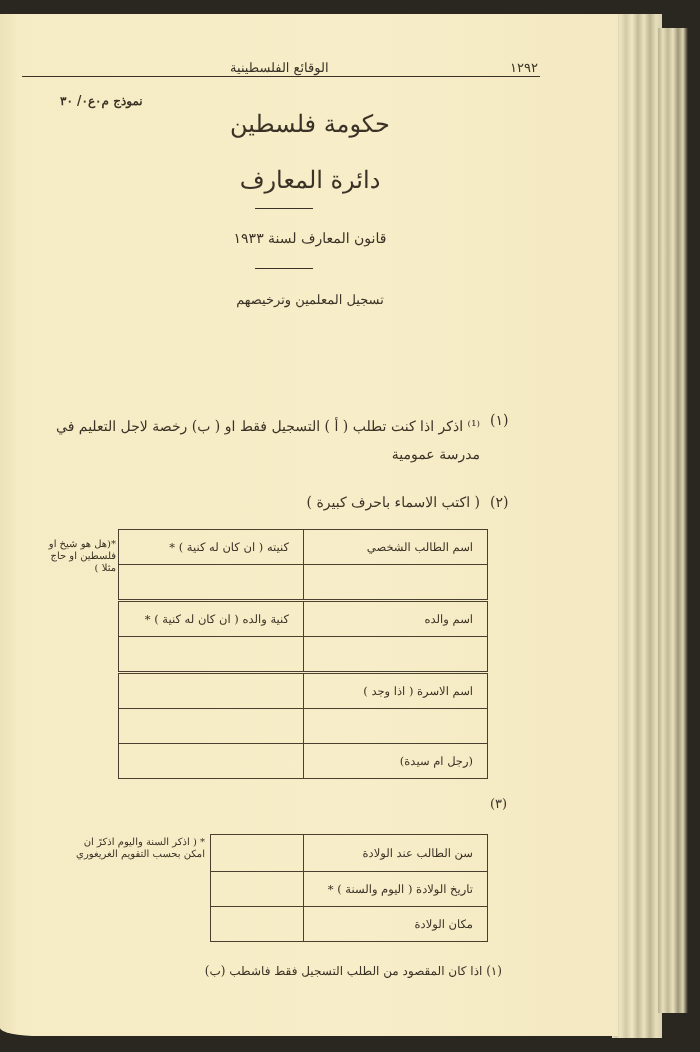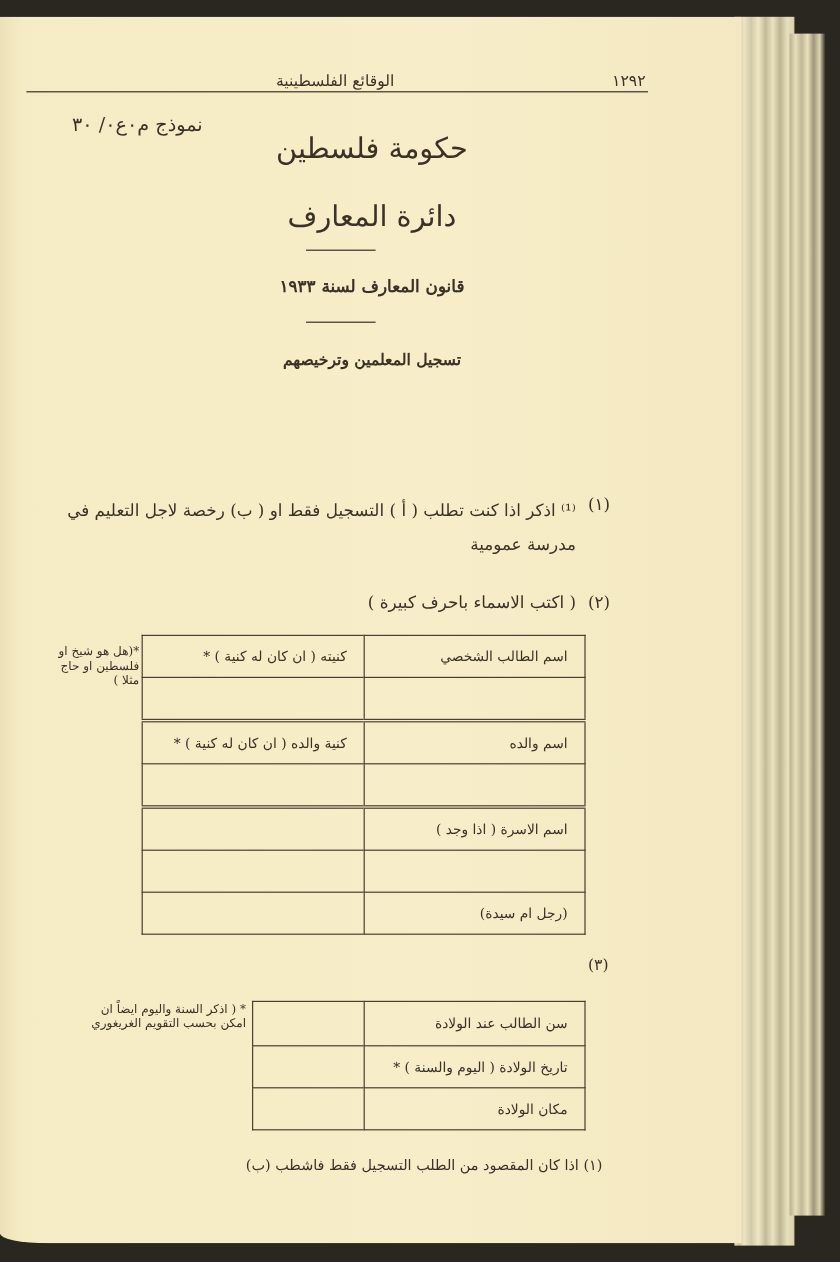--- a/index.html
+++ b/index.html
@@ -14,40 +14,40 @@
       background:#f6ecc6;
       background-image: linear-gradient(90deg, #ece1b8 0px, #f5ebc4 18px, #f7edc8 60%, #f3e8c1 100%);
       border-bottom-left-radius:40px 8px;
     }
     .stack { position:absolute; top:14px; height:1024px; }
     .rtl { direction:rtl; unicode-bidi:embed; }
     .abs { position:absolute; }
     .runhead { top:46px; font-size:13px; }
     .rule { position:absolute; background:#3a3226; height:1px; }
     .title { font-size:24px; text-align:center; width:300px; left:160px; }
-    .sub { font-size:14px; text-align:center;font-weight:bold; }
+    .sub { font-size:14px; text-align:center; }
     table.form { position:absolute; border-collapse:collapse; direction:rtl; border:1.5px solid #3a3226; }
     table.form td { border:1px solid #4a4030; padding:0 14px; font-size:11.5px; height:34px; vertical-align:middle; }
     table.form tr.dbl td { border-top:3px double #4a4030; }
     .note { font-size:10px; line-height:12px; text-align:right; }
     .para { font-size:14px; text-align:right; }
   </style>
 </head>
 <body>
 
 <div class="stack" style="left:612px;width:50px;background:linear-gradient(90deg,#e8dfbc 0,#cfc6a4 4px,#ede4c2 8px,#d2c9a6 14px,#efe6c4 20px,#c4bb98 26px,#ebe2bf 32px,#bdb492 38px,#e7dfbc 44px,#d8cfac 50px);"></div>
 <div class="stack" style="left:658px;width:30px;top:28px;height:985px;background:linear-gradient(90deg,#b8b090 0,#e6ddba 5px,#c0b896 10px,#e9e0bd 15px,#9f977a 20px,#dcd3b0 25px,#2a2620 30px);"></div>
 
 <div class="page">
 
   <div class="abs rtl runhead" style="left:230px;">الوقائع الفلسطينية</div>
   <div class="abs runhead" style="left:510px;">١٢٩٢</div>
   <div class="rule" style="left:22px;top:62px;width:518px;"></div>
 
-  <div class="abs rtl" style="left:60px;top:80px;font-size:16px;">نموذج م٠ع٠/ ٣٠</div>
+  <div class="abs rtl" style="left:60px;top:80px;font-size:12px;font-weight:bold;">نموذج م٠ع٠/ ٣٠</div>
 
   <div class="abs rtl title" style="top:96px;">حكومة فلسطين</div>
   <div class="abs rtl title" style="top:152px;">دائرة المعارف</div>
   <div class="rule" style="left:255px;top:194px;width:58px;"></div>
   <div class="abs rtl sub" style="left:160px;top:216px;width:300px;">قانون المعارف لسنة ١٩٣٣</div>
   <div class="rule" style="left:255px;top:254px;width:58px;"></div>
 
   <div class="abs rtl sub" style="left:160px;top:278px;width:300px;font-size:13px;">تسجيل المعلمين وترخيصهم</div>
 
   <div class="abs" style="left:490px;top:398px;font-size:14px;">(١)</div>
@@ -86,21 +86,21 @@
     </tr>
     <tr>
       <td>(رجل ام سيدة)</td>
       <td></td>
     </tr>
   </tbody>
     </table>
 
   <div class="abs" style="left:490px;top:782px;font-size:13px;">(٣)</div>
 
-  <div class="abs rtl note" style="left:70px;top:822px;width:135px;">* ( اذكر السنة واليوم ايضاً ان امكن بحسب التقويم الغريغوري</div>
+  <div class="abs rtl note" style="left:70px;top:822px;width:135px;">* ( اذكر السنة واليوم اذكرً ان امكن بحسب التقويم الغريغوري</div>
 
   <table class="form" style="left:210px;top:820px;width:278px;">
     <tbody>
         <tr>
       <td style="width:155px;height:36px;">سن الطالب عند الولادة</td>
       <td></td>
     </tr>
     <tr>
       <td>تاريخ الولادة ( اليوم والسنة ) *</td>
       <td></td>

